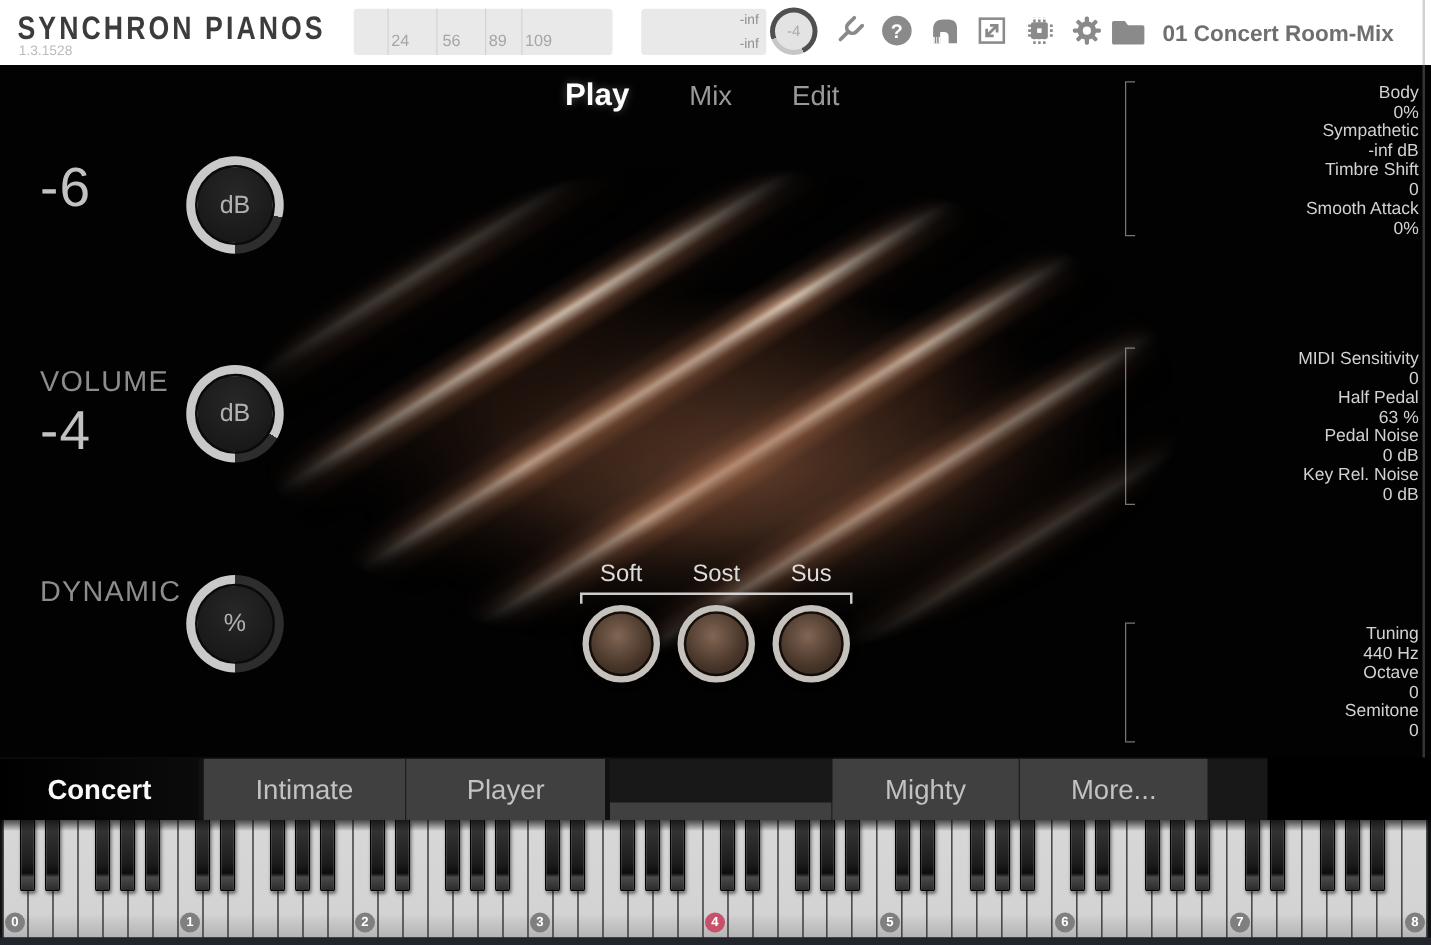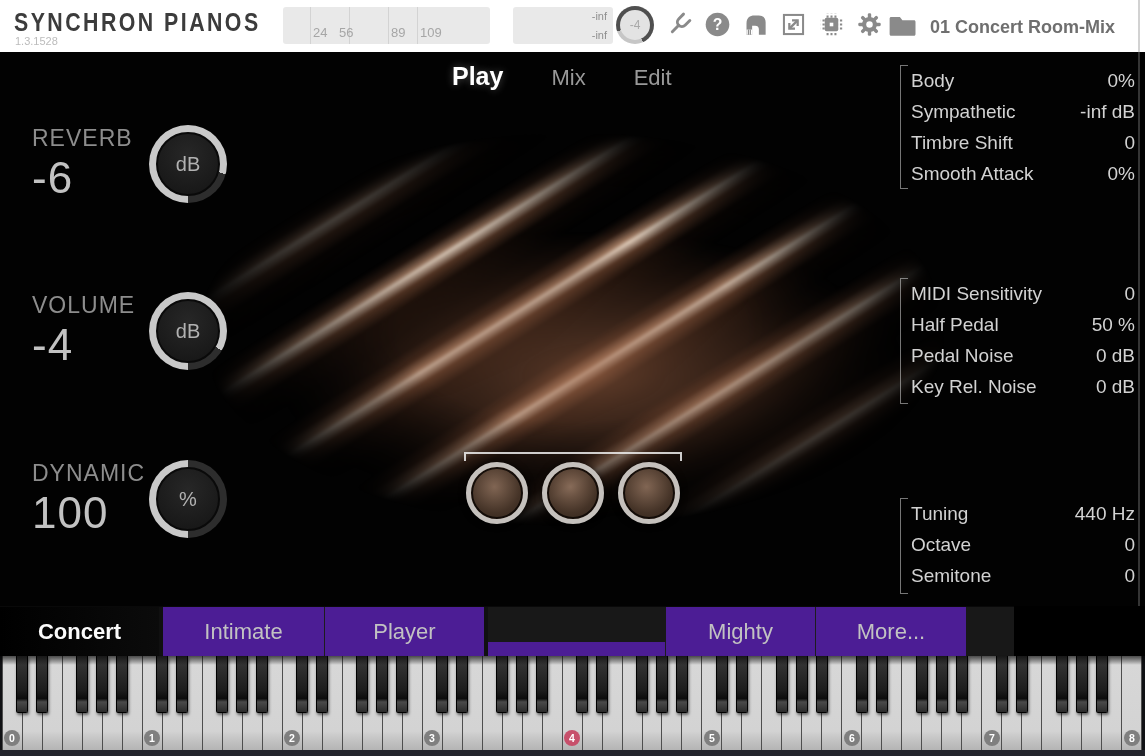--- a/index.html
+++ b/index.html
@@ -56,41 +56,41 @@
   .kinner{position:absolute;inset:7px;border-radius:50%;border:2px solid #0a0a0a;
           background:radial-gradient(circle at 50% 35%,#272727,#141414);
           display:flex;align-items:center;justify-content:center;font-size:20px;color:#b2b2b2;}
 
   
   .pgroup{position:absolute;left:900px;width:224px;padding-left:10px;z-index:5;
           border-left:1px solid rgba(215,215,215,.55);}
   .pgroup::before,.pgroup::after{content:"";position:absolute;left:0;width:7px;height:1px;
           background:rgba(215,215,215,.55);}
   .pgroup::before{top:0;} .pgroup::after{bottom:0;}
-  .prow{display:flex;justify-content:space-between;align-items:center;height:31px;
-        font-size:19px;color:#d2d2d2;}
+  .prow{display:flex;justify-content:space-between;align-items:flex-end;height:31px;
+        font-size:14px;color:#d2d2d2;flex-direction:column;}
   .pval{color:#d2d2d2;cursor:pointer;}
 
   
   .pedals{position:absolute;left:459px;top:397px;width:228px;z-index:5;}
   .pedal-labels{display:flex;}
   .pedal-labels span{flex:1;text-align:center;font-size:19px;color:#dcdcdc;}
   .pedal-bracket{height:7px;margin:3px 5px 0 5px;border-top:2px solid rgba(238,238,238,.85);
                  border-left:2px solid rgba(238,238,238,.85);border-right:2px solid rgba(238,238,238,.85);}
   .pedal-buttons{display:flex;margin-top:1px;}
   .pedal-col{flex:1;display:flex;justify-content:center;}
   .pedal-btn{width:52px;height:52px;border-radius:50%;border:5px solid #c5c1bd;cursor:pointer;
              background:radial-gradient(circle at 45% 38%,rgba(142,112,92,.9),rgba(74,55,42,.92) 60%,rgba(46,33,25,.96));
              box-shadow:inset 0 0 0 2px rgba(14,9,5,.9),0 0 7px rgba(0,0,0,.65);}
 
   
   .presets{position:absolute;top:606px;left:0;width:1014px;height:50px;display:flex;
            background:#181818;border-top:1px solid #090909;box-sizing:border-box;z-index:20;}
   .ptab{height:100%;display:flex;align-items:center;justify-content:center;
-        font-size:22px;color:#c2c2c2;background:#4c1d95;cursor:pointer;box-sizing:border-box;
+        font-size:22px;color:#c2c2c2;background:#404040;cursor:pointer;box-sizing:border-box;
         border-right:1px solid #1d1d1d;}
   .ptab.group-end{border-right:4px solid #101010;}
   .ptab.active{background:linear-gradient(90deg,#000,#0b0b0b);color:#fafafa;font-weight:bold;}
   .ptab:last-child{border-right:none;}
 
   
   .keyboard{position:absolute;top:656px;left:0;width:1145px;height:100px;background:#101114;z-index:20;}
   .keys{position:absolute;left:2px;top:0;width:1140px;height:94px;display:flex;}
   .wkey{flex:1;position:relative;cursor:pointer;border-right:1px solid #4e4e4e;
         background:linear-gradient(180deg,#b9b9b9 0,#d7d7d7 9%,#d3d3d3 80%,#cacaca 85%,#b4b4b4 100%);}
@@ -113,21 +113,21 @@
 <div class="header">
   <div class="logo">SYNCHRON PIANOS</div>
   <div class="version">1.3.1528</div>
 
   <div class="voice-meter">
       <div class="vm-div" style="left: 27px;"></div>
       <div class="vm-div" style="left: 66px;"></div>
       <div class="vm-div" style="left: 105px;"></div>
       <div class="vm-div" style="left: 134px;"></div>
       <span class="vm-num" style="left: 30px;">24</span>
-      <span class="vm-num" style="left: 56px; margin-top: 18px;">56</span>
+      <span class="vm-num" style="left: 71px; margin-top: 18px;">56</span>
       <span class="vm-num" style="left: 108px;">89</span>
       <span class="vm-num" style="left: 137px;">109</span>
     </div>
 
   <div class="level-meter">
     <span class="lm-inf lm-top">-inf</span>
     <span class="lm-inf lm-bot">-inf</span>
   </div>
 
   <div class="out-dial">
@@ -206,40 +206,38 @@
 <div class="main">
   <div class="strings"></div>
 
   <div class="nav-tabs">
     <div class="nav-tab active">Play</div>
     <div class="nav-tab">Mix</div>
     <div class="nav-tab">Edit</div>
   </div>
 
   <div class="kgroup" style="top:73px">
-    <div class="klabel">REVERB</div>
     <div class="kvalue">-6</div>
     <div class="knob" style="background: conic-gradient(from 180deg, rgb(201, 201, 201) 0deg, rgb(201, 201, 201) 285deg, rgb(45, 45, 45) 285deg, rgb(45, 45, 45) 360deg);">
       <div class="kinner">
           <span>dB</span>
         </div>
     </div>
   </div>
   <div class="kgroup" style="top:240px">
     <div class="klabel">VOLUME</div>
     <div class="kvalue">-4</div>
     <div class="knob" style="background: conic-gradient(from 180deg, rgb(201, 201, 201) 0deg, rgb(201, 201, 201) 300deg, rgb(45, 45, 45) 300deg, rgb(45, 45, 45) 360deg);">
       <div class="kinner">
           <span>dB</span>
         </div>
     </div>
   </div>
   <div class="kgroup" style="top:408px">
     <div class="klabel">DYNAMIC</div>
-    <div class="kvalue">100</div>
     <div class="knob" style="background: conic-gradient(from 180deg, rgb(201, 201, 201) 0deg, rgb(201, 201, 201) 180deg, rgb(45, 45, 45) 180deg, rgb(45, 45, 45) 360deg);">
       <div class="kinner">
           <span>%</span>
         </div>
     </div>
   </div>
 
   <div class="pgroup" style="top:13px;height:124px">
       <div class="prow">
         <span>Body</span>
@@ -258,21 +256,21 @@
         <span class="pval">0%</span>
       </div>
     </div>
   <div class="pgroup" style="top:226px;height:126px">
       <div class="prow">
         <span>MIDI Sensitivity</span>
         <span class="pval">0</span>
       </div>
       <div class="prow">
         <span>Half Pedal</span>
-        <span class="pval">50 %</span>
+        <span class="pval">63 %</span>
       </div>
       <div class="prow">
         <span>Pedal Noise</span>
         <span class="pval">0 dB</span>
       </div>
       <div class="prow">
         <span>Key Rel. Noise</span>
         <span class="pval">0 dB</span>
       </div>
     </div>
@@ -285,20 +283,25 @@
         <span>Octave</span>
         <span class="pval">0</span>
       </div>
       <div class="prow">
         <span>Semitone</span>
         <span class="pval">0</span>
       </div>
     </div>
 
   <div class="pedals">
+    <div class="pedal-labels">
+        <span>Soft</span>
+        <span>Sost</span>
+        <span>Sus</span>
+      </div>
     <div class="pedal-bracket"></div>
     <div class="pedal-buttons">
         <div class="pedal-col">
           <div class="pedal-btn"></div>
         </div>
         <div class="pedal-col">
           <div class="pedal-btn"></div>
         </div>
         <div class="pedal-col">
           <div class="pedal-btn"></div>

